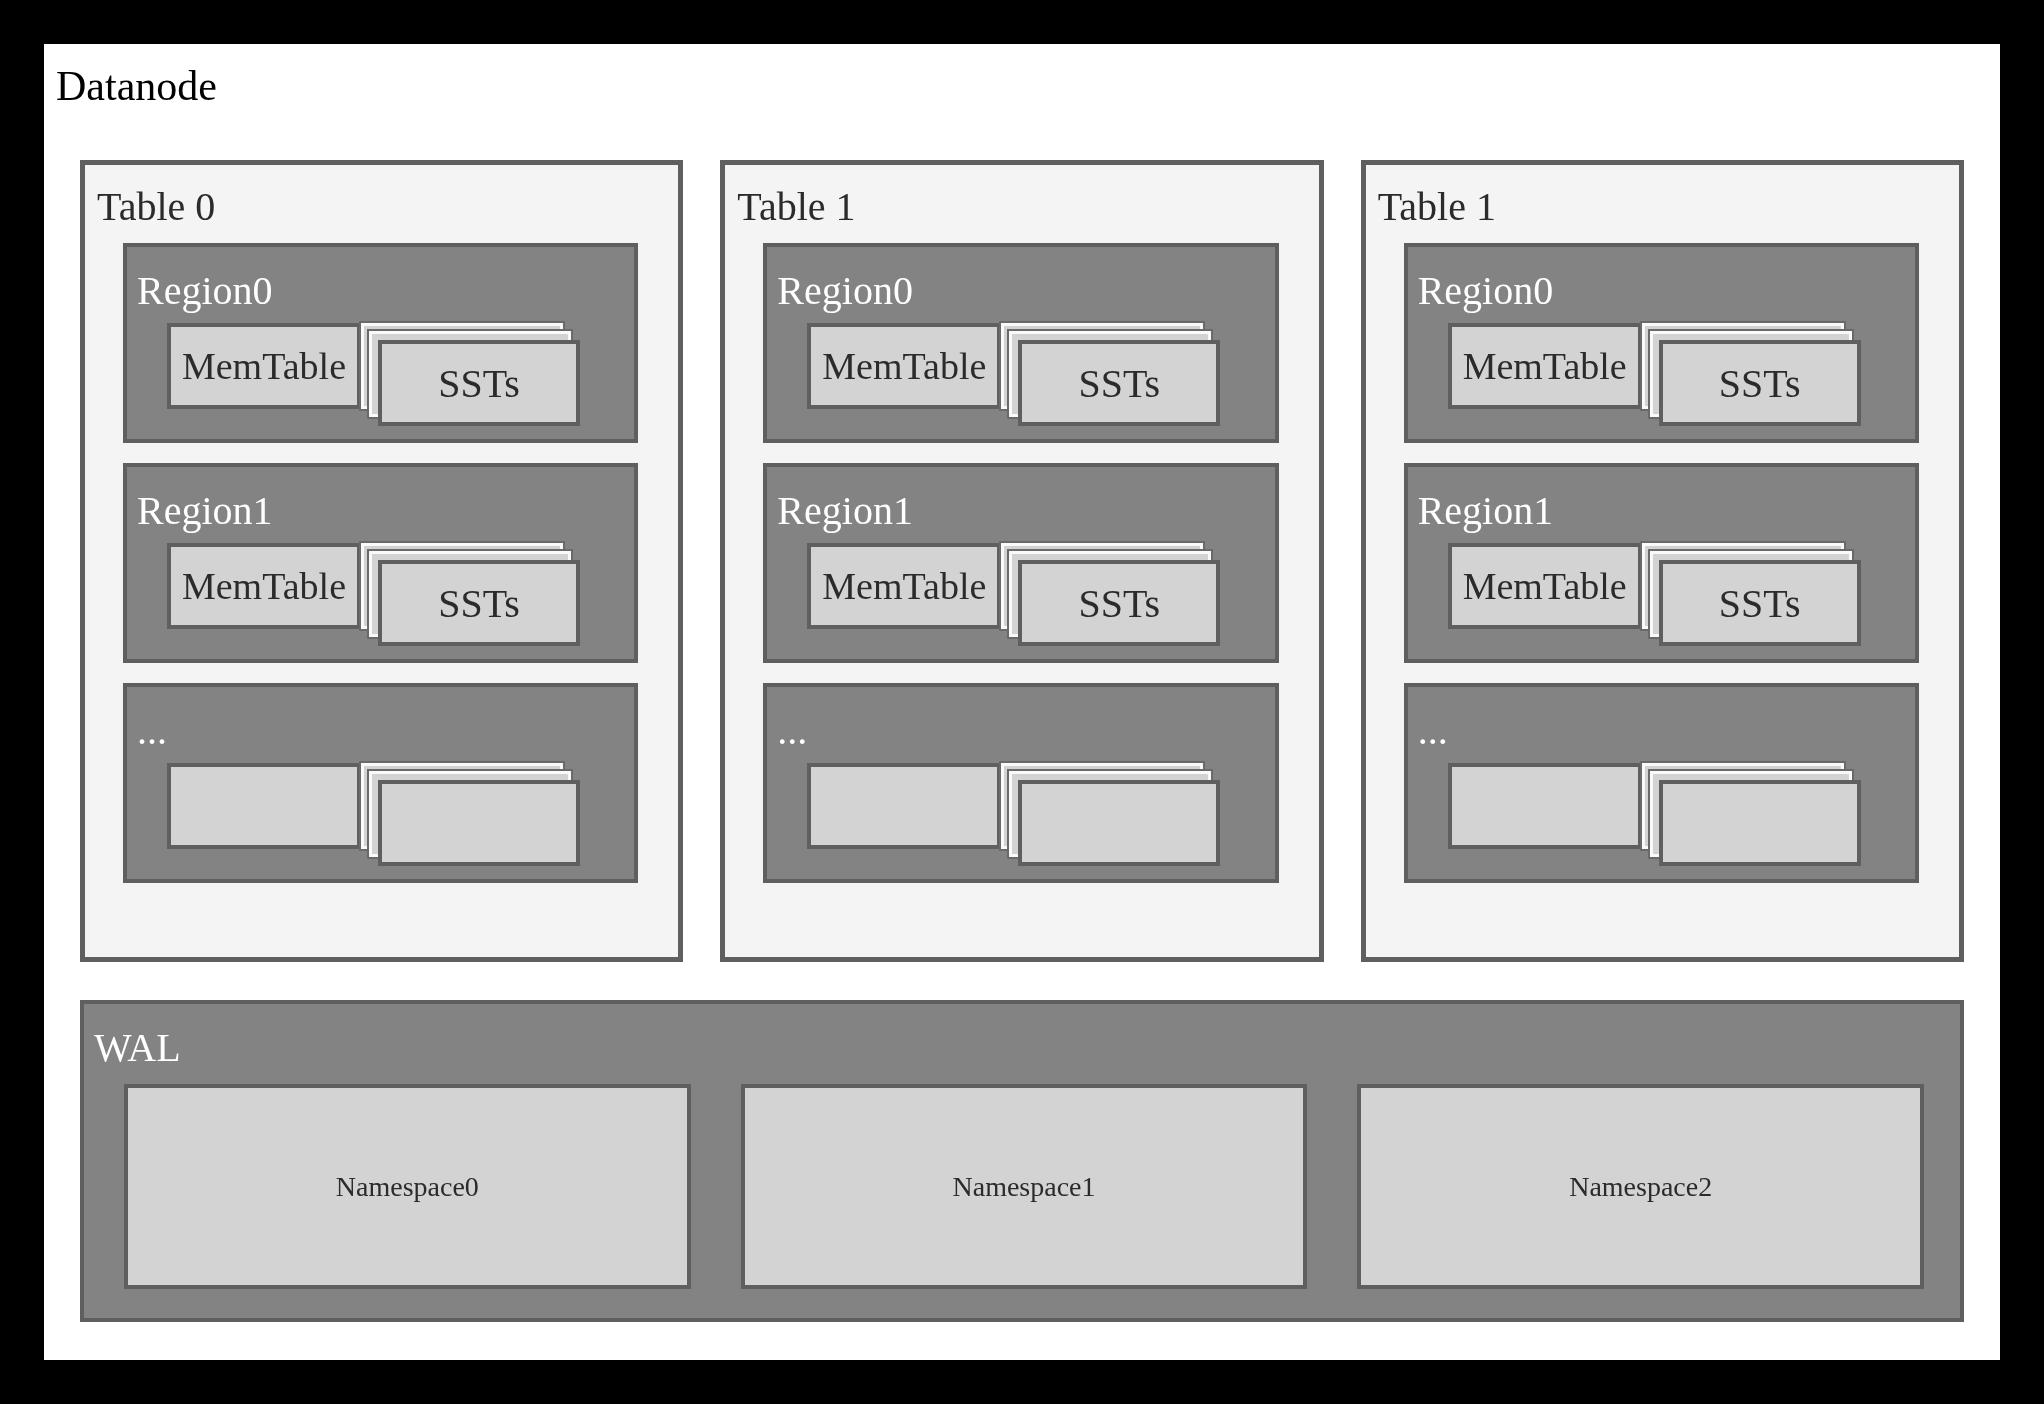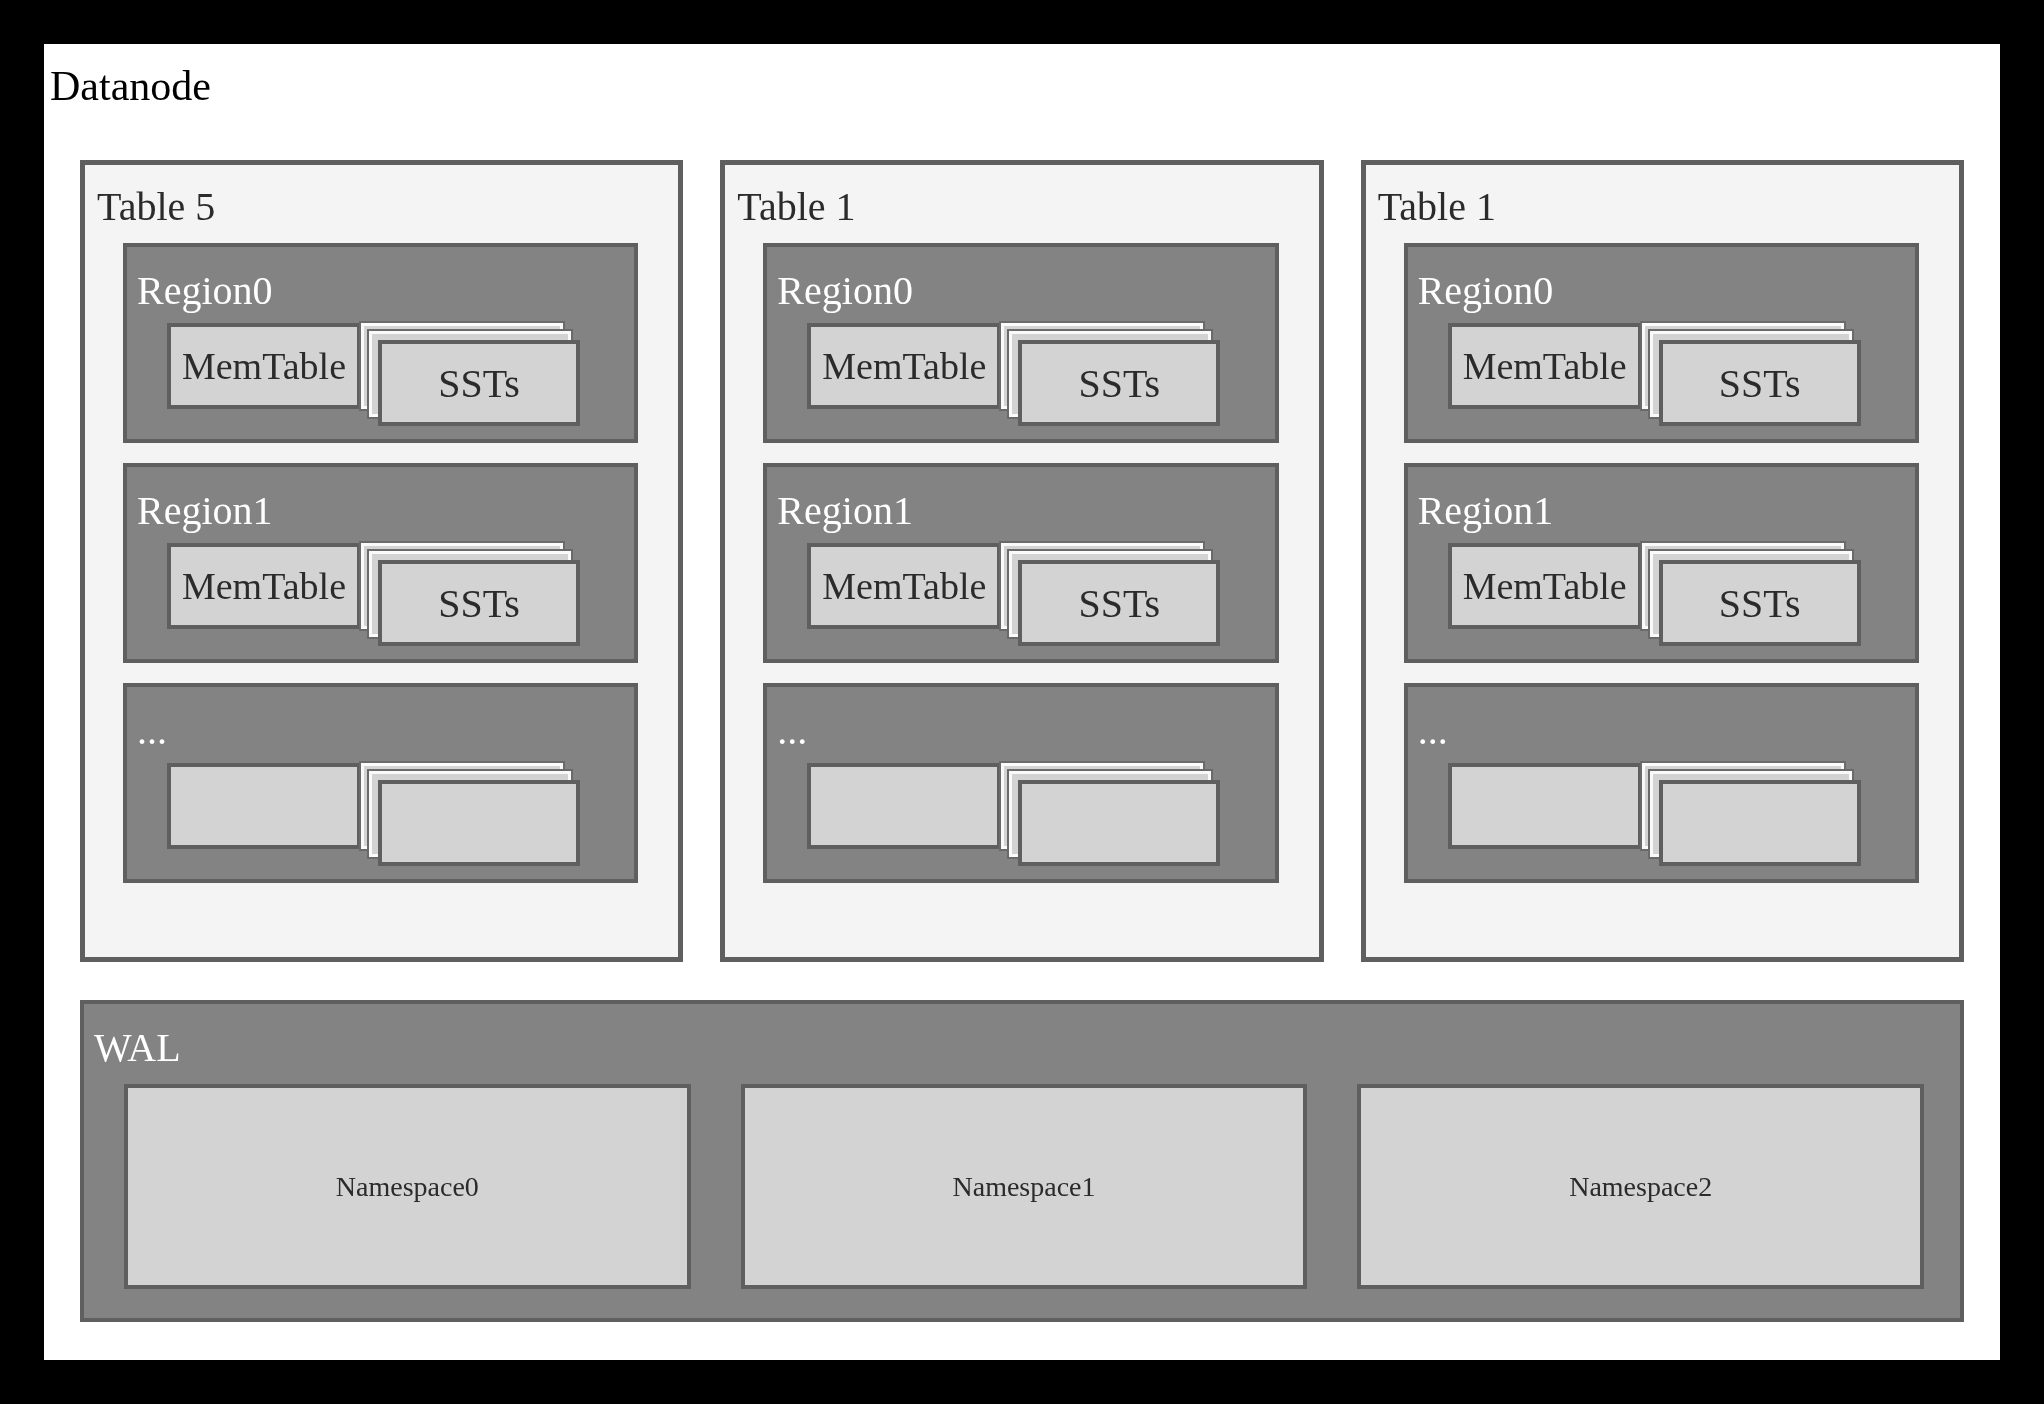--- a/index.html
+++ b/index.html
@@ -21,21 +21,21 @@
     position:relative;
     font-family:"Liberation Serif","DejaVu Serif",serif;
   }
   .panel{
     position:absolute;
     left:44px;top:44px;right:44px;bottom:44px;
     background:var(--panel);
   }
   .title{
     position:absolute;
-    left:6px;top:18px;
+    left:12px;top:18px;
     font-size:42px;
     color:#000;
     white-space:nowrap;
   }
   .tables-row{
     position:absolute;
     left:36px;top:116px;
     width:1884px;height:802px;
     display:flex;
     gap:37px;
@@ -139,21 +139,21 @@
 </head>
 <body>
 
 <div class="panel">
 
   <div class="title">Datanode</div>
 
   <div class="tables-row">
 
     <div class="table-card">
-      <div class="table-label">Table 5</div>
+      <div class="table-label">Table 0</div>
       <div class="regions">
         <div class="region">
           <div class="region-label">Region0</div>
           <div class="region-content">
             <div class="membox">MemTable</div>
             <div class="stack">
               <div class="stack-layer l1"></div>
               <div class="stack-layer l2"></div>
               <div class="stack-layer l3">SSTs</div>
             </div>

